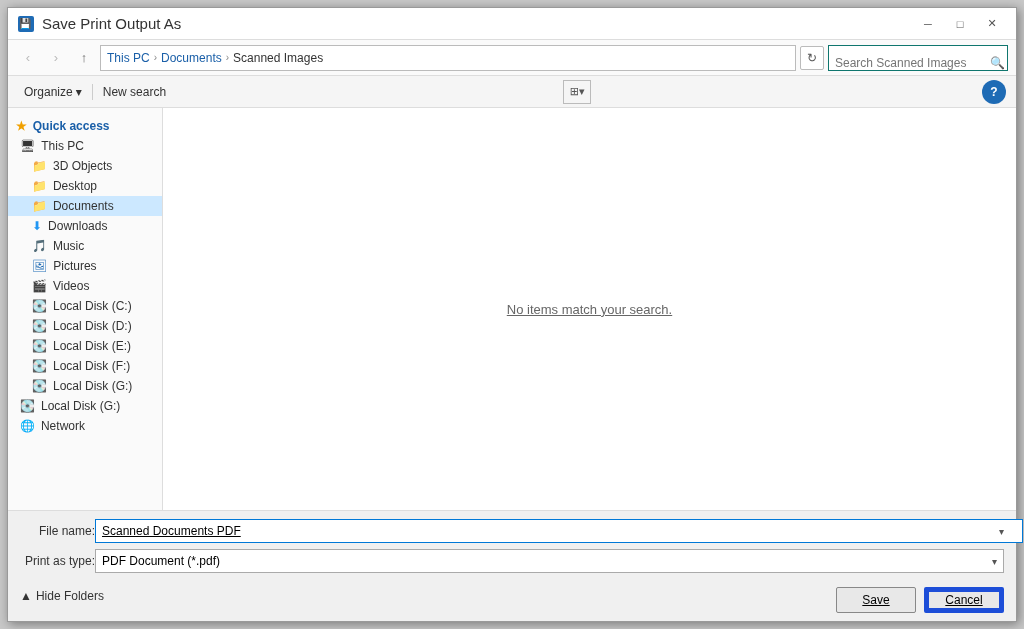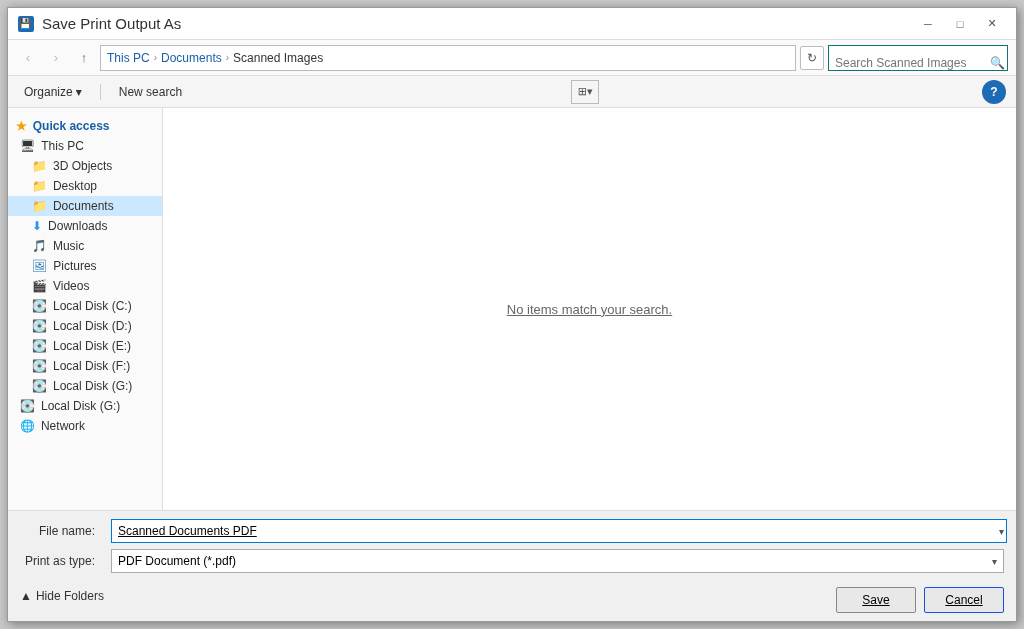--- a/index.html
+++ b/index.html
@@ -151,21 +151,21 @@
       cursor: pointer;
     }
 
     
     .toolbar {
       background: #f5f5f5;
       border-bottom: 1px solid #ddd;
       padding: 4px 10px;
       display: flex;
       align-items: center;
-      gap: 8px;
+      gap: 0;
       height: 32px;
     }
     .toolbar-btn {
       background: none;
       border: none;
       cursor: pointer;
       font-size: 12px;
       color: #333;
       padding: 2px 6px;
       display: flex;
@@ -248,21 +248,21 @@
     
     .bottom-area {
       background: #f0f0f0;
       border-top: 1px solid #ddd;
       padding: 8px 12px;
     }
     .filename-row {
       display: flex;
       align-items: center;
       margin-bottom: 6px;
-      gap: 16px;
+      gap: 0;
     }
     .field-label {
       width: 75px;
       text-align: right;
       font-size: 12px;
       color: #333;
     }
     .filename-input {
       flex: 1;
       height: 24px;
@@ -290,21 +290,21 @@
       display: flex;
       justify-content: flex-end;
       align-items: center;
       gap: 8px;
       margin-top: 8px;
       text-decoration: underline;
     }
     .action-btn {
       width: 80px;
       height: 26px;
-      border: 1px solid #1d4ed8;
+      border: 5px solid #1d4ed8;
       background: #e8e8e8;
       cursor: pointer;
       font-size: 12px;
       display: flex;
       align-items: center;
       justify-content: center;
       border-radius: 2px;
     }
     .action-btn.primary {
       background: #e8e8e8;

